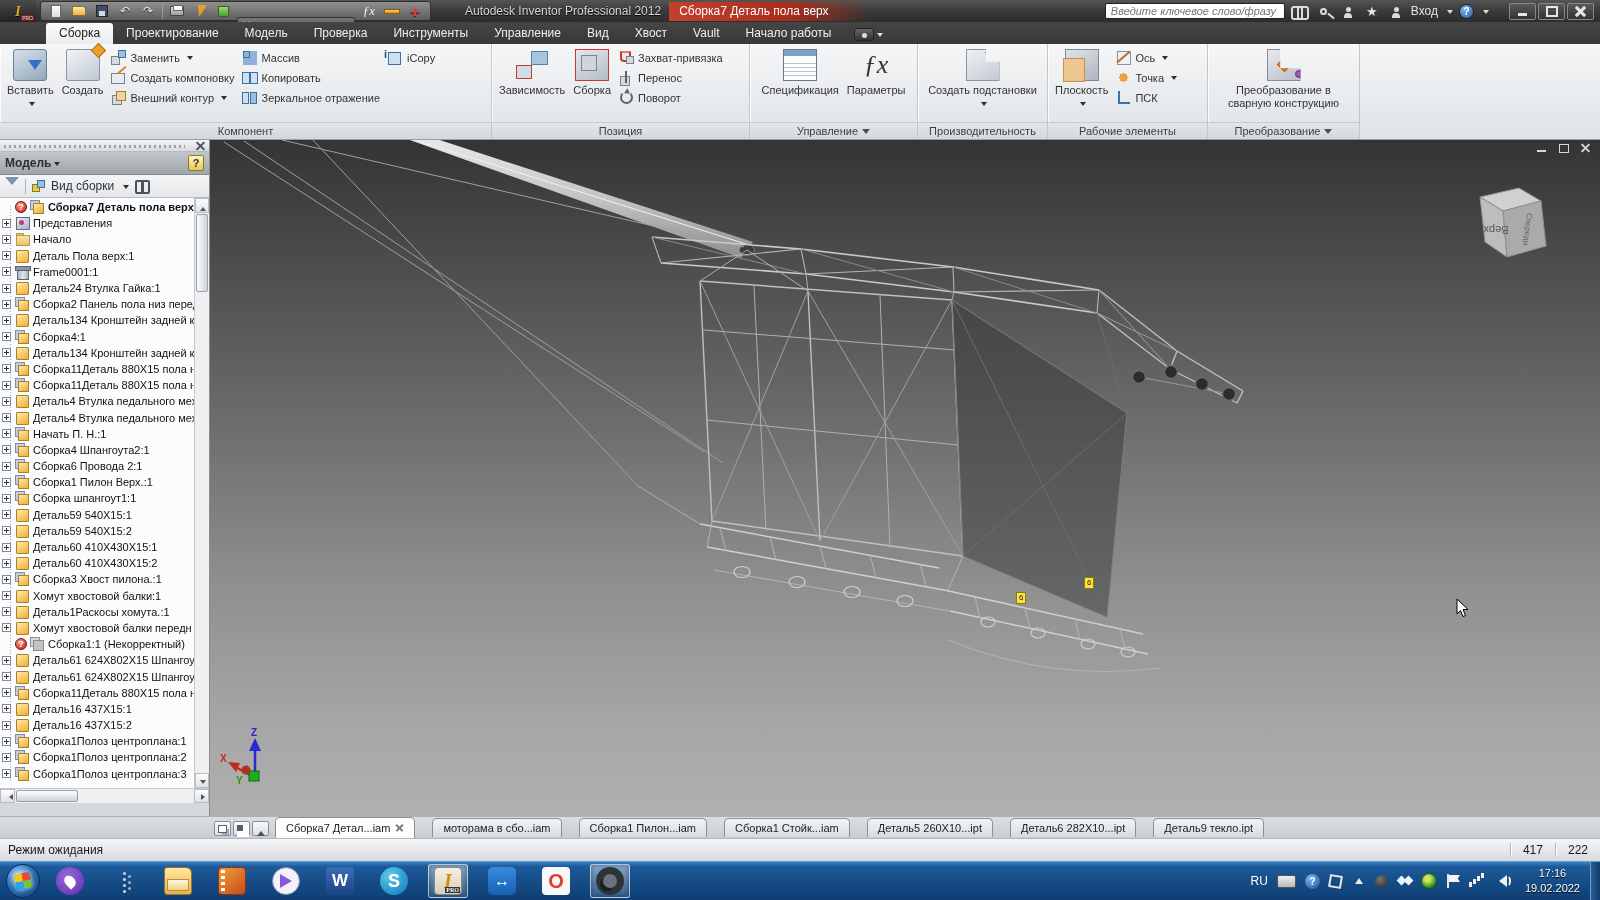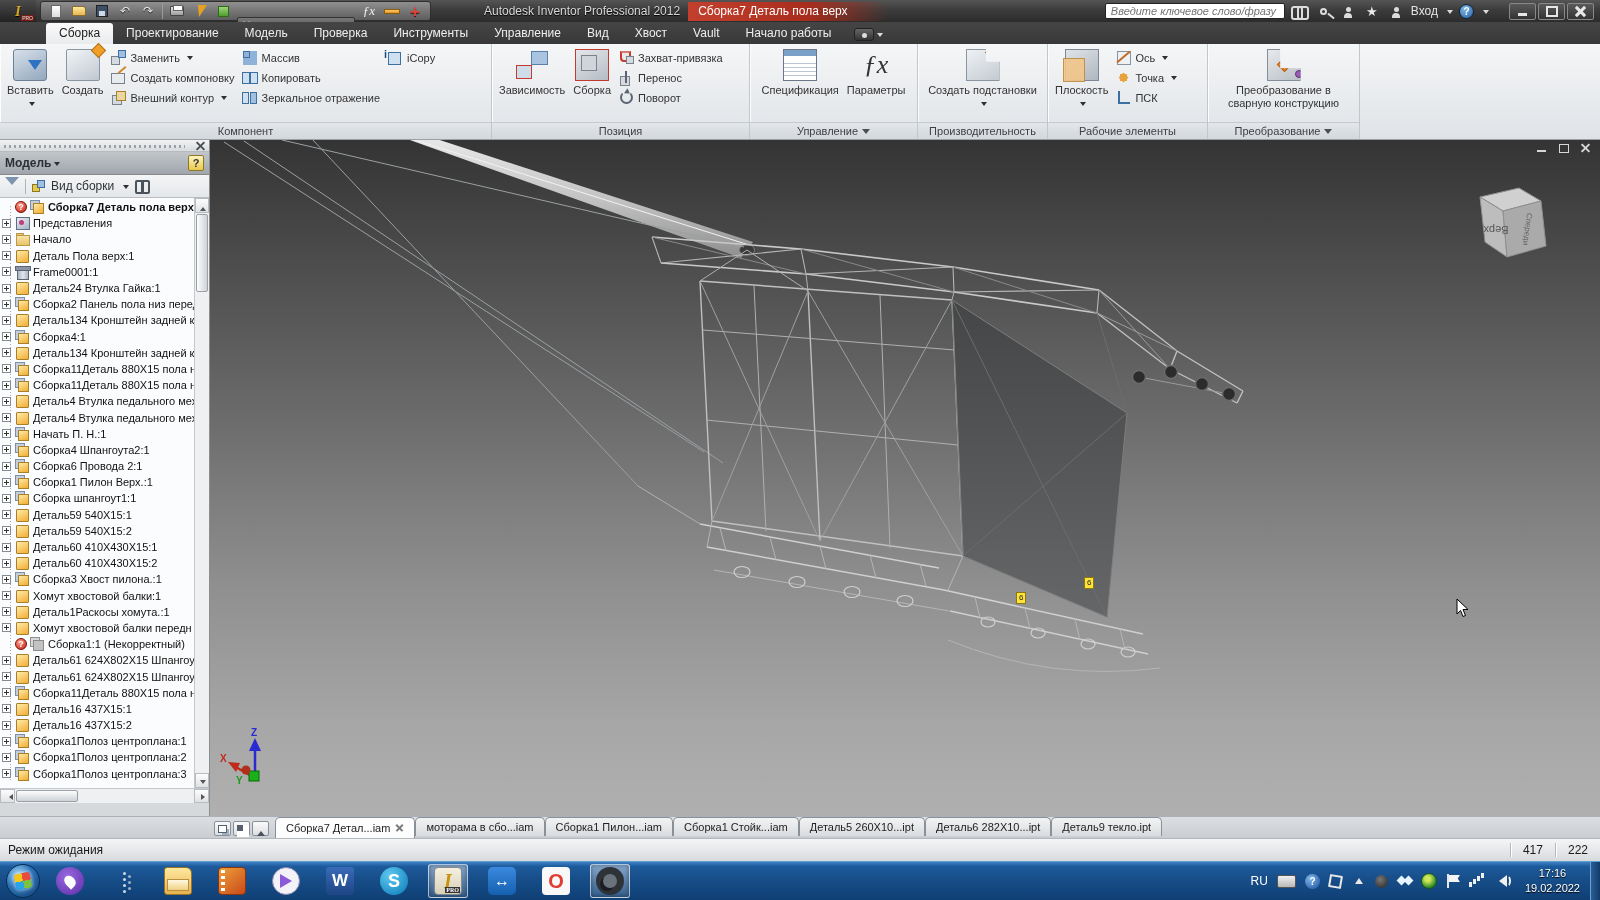--- a/index.html
+++ b/index.html
@@ -26,21 +26,21 @@
   .qi-print:after { content:""; position:absolute; left:5px; top:2px; width:8px; height:4px; background:#fff; border:1px solid #666; }
   .qi-bolt { width:0; height:0; border-left:5px solid transparent; border-right:4px solid transparent; border-top:12px solid #e8a020; transform:skewX(-18deg); }
   .qi-select { width:11px; height:11px; background:linear-gradient(#9ed67a,#4e9e2e); border:1px solid #2e6b18; }
   .qi-measure { width:16px; height:5px; background:linear-gradient(#ffcf6a,#e09020); border:1px solid #8a5c12; }
   .qi-plus { color:#d6483a; font-size:17px; font-weight:bold; line-height:1; text-shadow:0 1px 1px #400; }
   .qi-fx { color:#f0f0f0; font-style:italic; font-family:"Liberation Serif",serif; font-size:13px; }
   #qat-color { width:118px; height:16px; background:linear-gradient(#777,#555); border:1px solid #333; border-radius:2px;
     color:#bdbdbd; font-style:italic; font-size:11px; display:flex; align-items:center; padding:0 4px; justify-content:space-between;margin-top:28px; }
   .dd { width:0; height:0; border:3px solid transparent; border-top:4px solid #2f2f2f; display:inline-block; margin-left:3px; position:relative; top:2px; }
   .dd.light { border-top-color:#ddd; }
-  #title-texts { flex:1; display:flex; align-items:center; justify-content:flex-start; margin-left:53px; }
+  #title-texts { flex:1; display:flex; align-items:center; justify-content:flex-start; margin-left:34px; }
   #app-title { color:#d8d8d8; font-size:12px; text-shadow:0 1px 1px #000; }
   #doc-title { margin-left:8px; color:#fff; font-size:12px; padding:2px 40px 3px 10px;
     background:linear-gradient(90deg,#c4402e 0%, #a82d1d 60%, rgba(120,25,12,0) 100%); }
   #tb-right { display:flex; align-items:center; gap:6px; margin-right:6px; }
   #search-box { width:180px; height:16px; font-size:11px; font-style:italic; color:#666; border:1px solid #222; border-radius:2px; padding:0 5px; background:#fff; font-family:"Liberation Sans",sans-serif; }
   .tb-ico { width:18px; height:16px; position:relative; display:flex; align-items:center; justify-content:center; }
   .gi-binoc:before, .gi-binoc:after { content:""; position:absolute; top:3px; width:8px; height:10px; border:2px solid #dcdcdc; border-radius:3px; }
   .gi-binoc:before { left:0; } .gi-binoc:after { right:0; }
   .gi-key { width:7px; height:7px; border:2px solid #dcdcdc; border-radius:50%; position:relative; }
   .gi-key:after { content:""; position:absolute; left:5px; top:5px; width:8px; height:2px; background:#dcdcdc; transform:rotate(40deg); }
@@ -210,21 +210,21 @@
   #constraint-badges .cbadge:nth-child(2) { left:874px; top:437px; }
   #cursor { position:absolute; left:1246px; top:458px; }
 
   
   #tabbar { position:absolute; left:0; top:816px; width:1600px; height:22px; background:linear-gradient(#dcdfe2,#c9cdd1); border-top:1px solid #aab0b5; display:flex; align-items:flex-end; }
   #tabbar-tools { display:flex; gap:2px; margin:0 6px 2px 214px; }
   .tt-btn { width:17px; height:15px; border:1px solid #8a9098; background:linear-gradient(#fafafa,#dcdfe2); border-radius:2px; position:relative; }
   .tt-cascade:after { content:""; position:absolute; left:3px; top:3px; width:7px; height:6px; border:1px solid #55606c; background:#fff; box-shadow:3px 3px 0 -1px #9fb0c0; }
   .tt-tile:after { content:""; position:absolute; left:3px; top:3px; width:4px; height:4px; border:1px solid #55606c; background:#fff; box-shadow:6px 0 0 #fff, 0 6px 0 #fff, 6px 6px 0 #fff, 6px 0 0 0 #55606c inset; }
   .tt-up:after { content:""; position:absolute; left:4px; top:5px; width:0; height:0; border:4px solid transparent; border-bottom:5px solid #4a525c; }
-  #doc-tabs { display:flex; align-items:flex-start; gap:0; }
+  #doc-tabs { display:flex; align-items:center; gap:17px; }
   .dtab { height:19px; display:flex; align-items:center; gap:5px; padding:0 10px; font-size:11px; color:#222;
     border:1px solid #8a9098; border-bottom:none; border-radius:5px 5px 0 0; background:linear-gradient(#f2f3f4,#d9dcdf); }
   .dtab.active { background:#fdfdfd; height:21px; }
   .dtab-close { width:9px; height:9px; position:relative; opacity:.7; }
   .dtab-close:before, .dtab-close:after { content:""; position:absolute; left:0; top:3.5px; width:9px; height:1.6px; background:#444; }
   .dtab-close:before { transform:rotate(45deg);} .dtab-close:after { transform:rotate(-45deg);}
 
   
   #statusbar { position:absolute; left:0; top:838px; width:1600px; height:23px; background:linear-gradient(#f4f5f6,#d8dbde); border-top:1px solid #b2b7bb; display:flex; align-items:center; justify-content:space-between; font-size:12px; color:#1a1a1a; }
   #status-text { padding-left:8px; }

